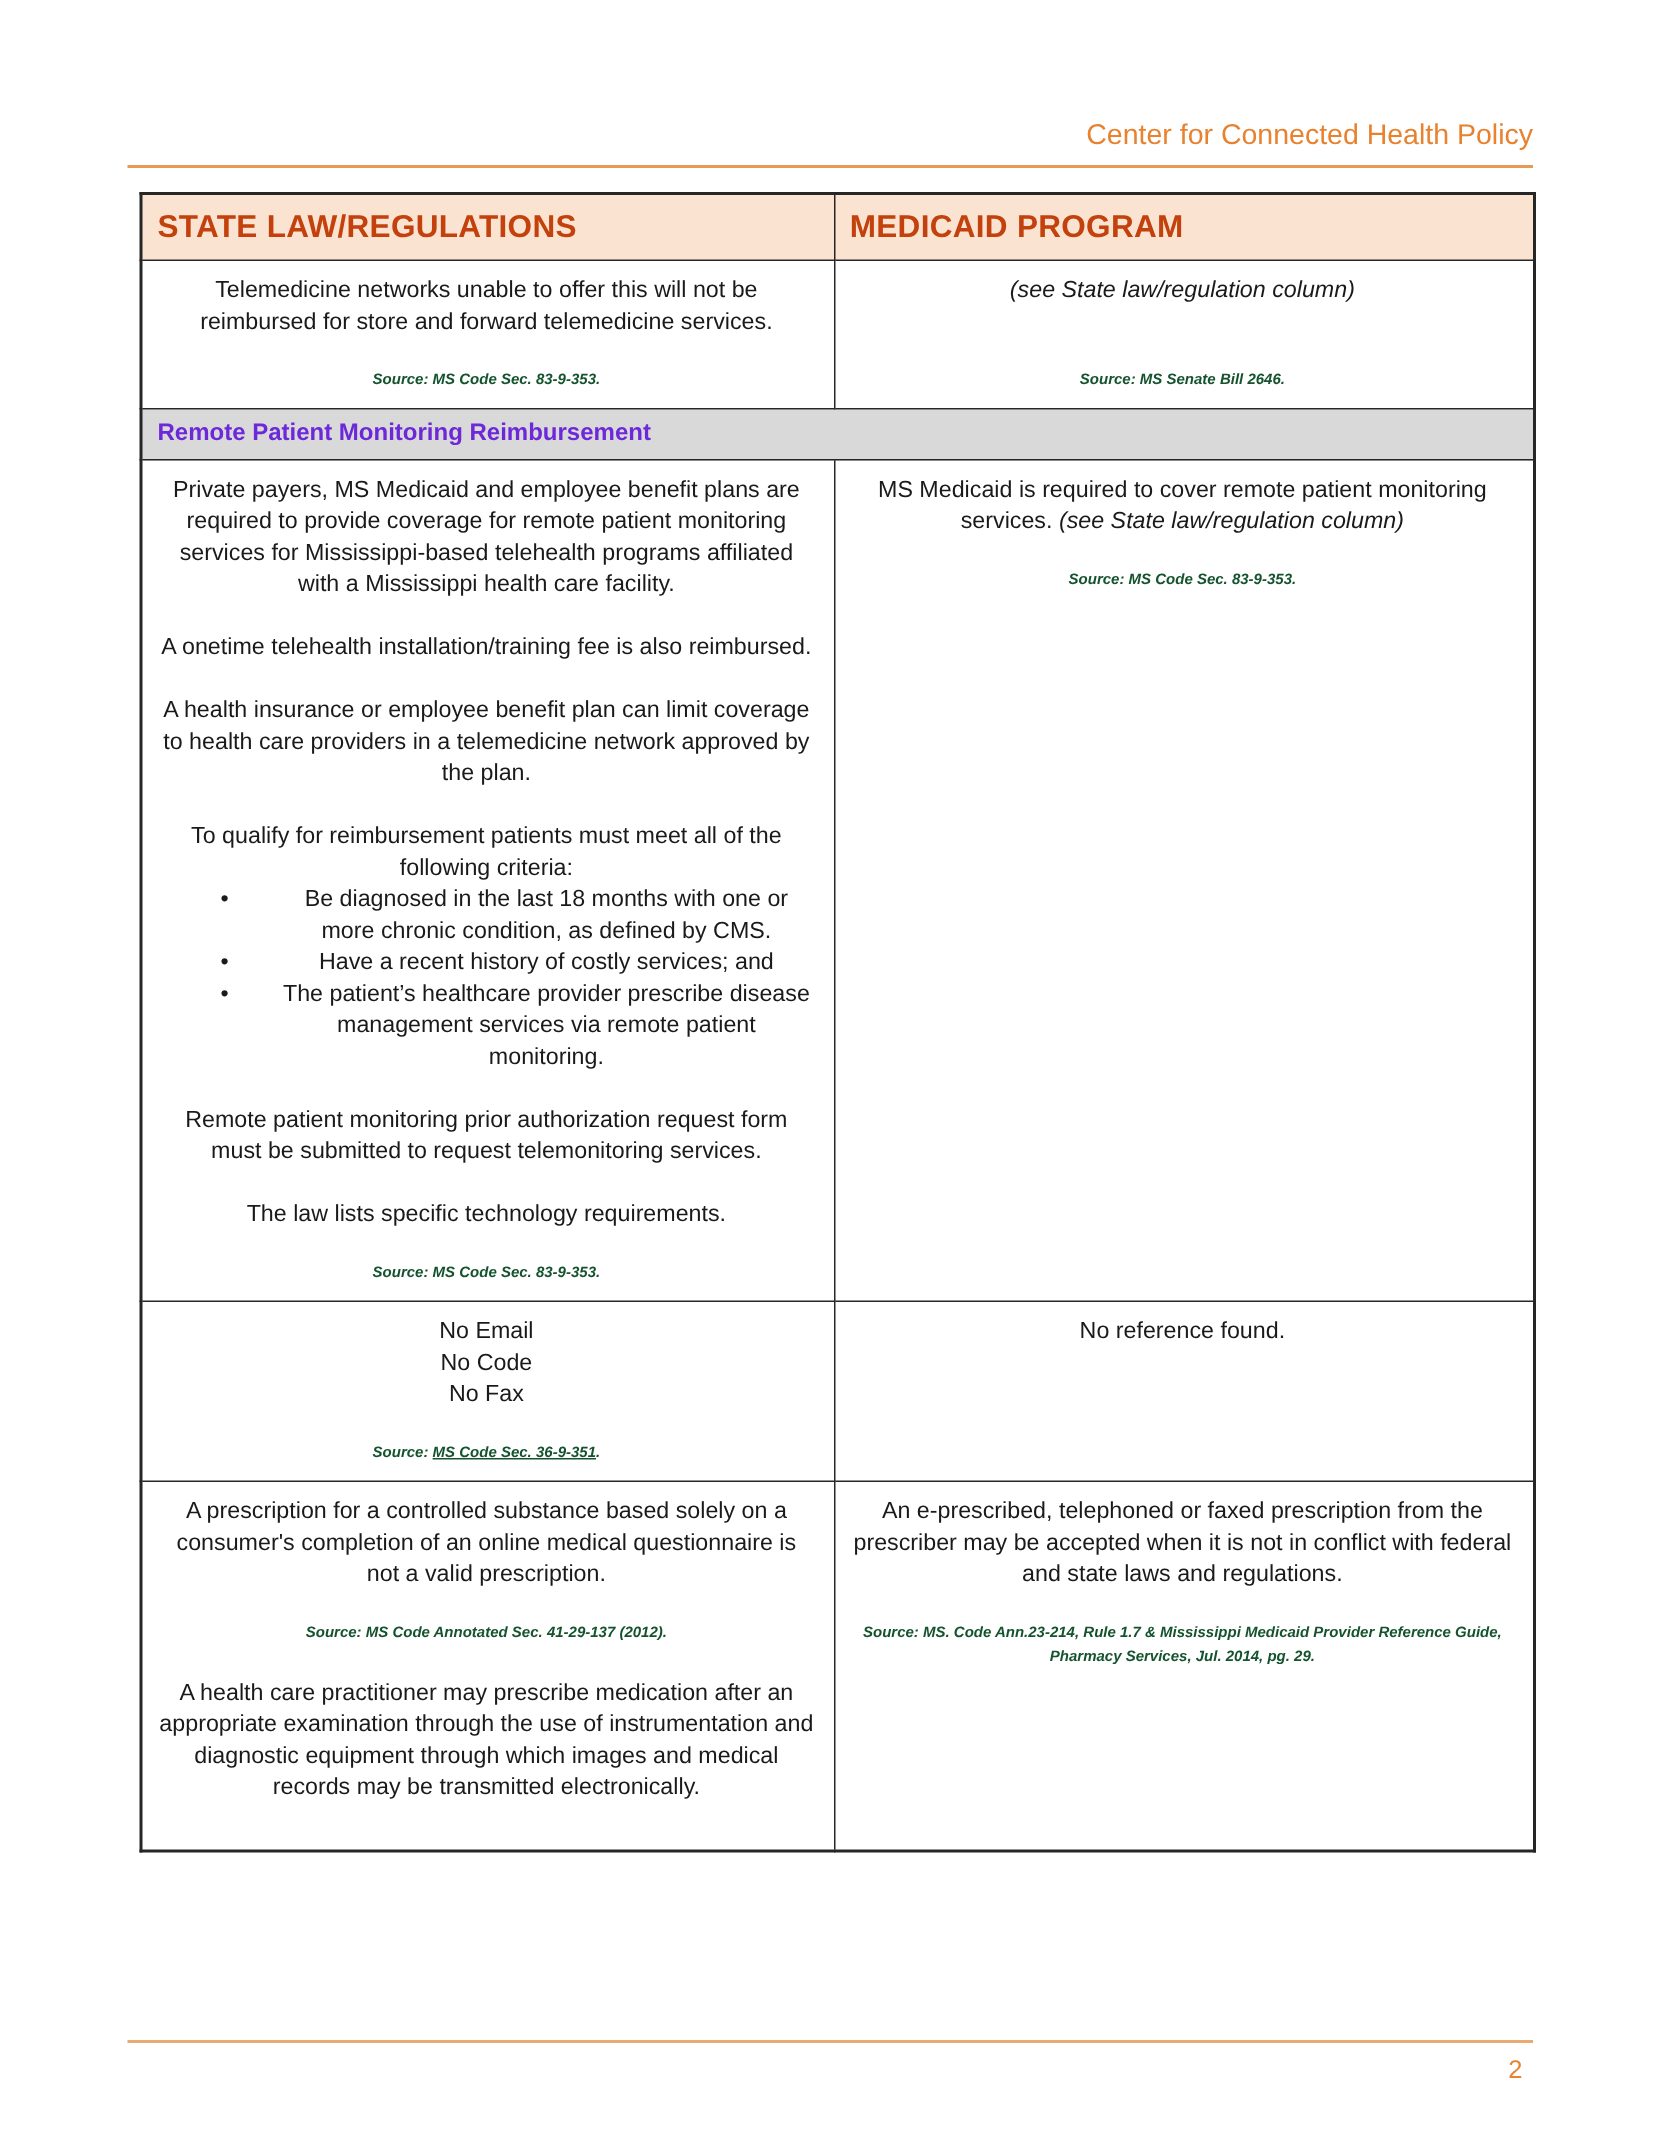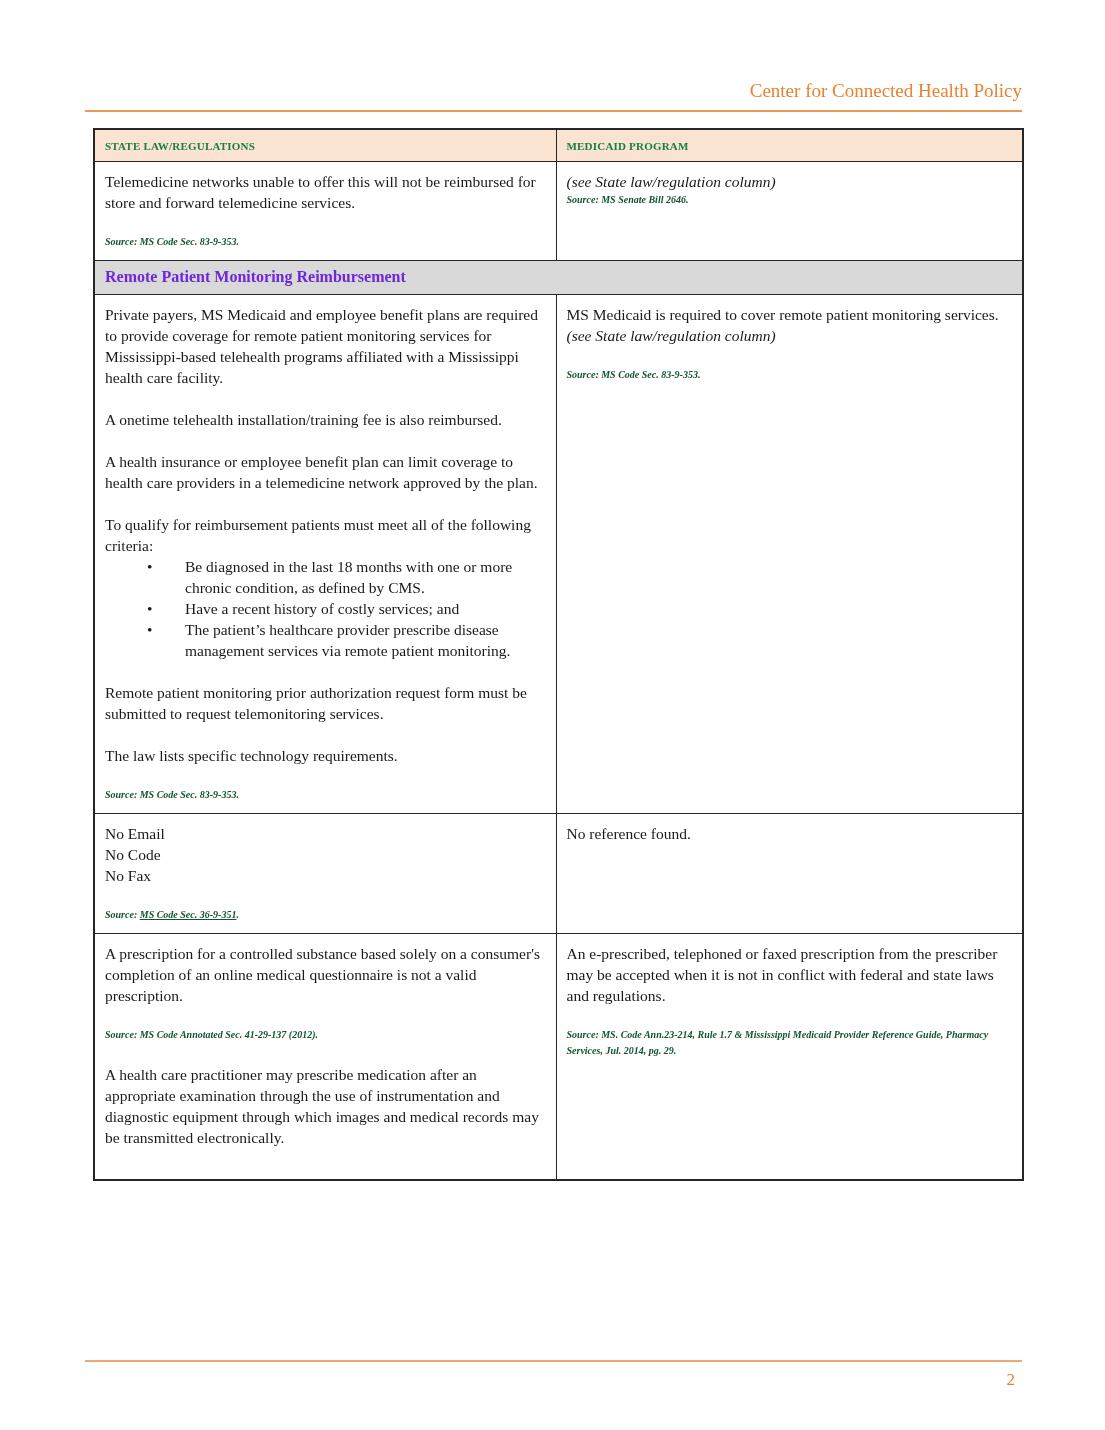--- a/index.html
+++ b/index.html
@@ -2,21 +2,21 @@
 <html><head>
 <meta charset="utf-8">
 <style>
   * { margin: 0; padding: 0; box-sizing: border-box; }
   html, body { background: #ffffff; }
   .page {
     position: relative;
     width: 1105px;
     height: 1430px;
     background: #ffffff;
-    font-family: Liberation Serif, serif;
+    font-family: Liberation Sans, sans-serif;
     color: #1a1a1a;
     overflow: hidden;
     padding-left: 25px;
   }
   .doc-header {
     position: absolute;
     top: 80px;
     left: 85px;
     width: 937px;
     text-align: right;
@@ -41,48 +41,49 @@
   }
   col.c1 { width: 462px; }
   col.c2 { width: 467px; }
   th, td {
     border: 1px solid #262626;
     vertical-align: top;
     text-align: left;
   }
   th.colhead {
     background: #FBE3D1;
-    color: #15803d;
-    font-size: 11px;
+    color: #c2410c;
+    font-size: 21px;
     font-weight: bold;
     padding: 10px 10px 9px 10px;
     letter-spacing: 0.2px;
   }
   td.sec {
     background: #D9D9D9;
     color: #6d28d9;
     font-size: 16px;
     font-weight: bold;
     padding: 7px 10px 8px 10px;
   }
   td.cell {
     padding: 9px 12px 10px 10px;
     font-size: 15.5px;
     line-height: 21px;
+    text-align: center;
   }
   .para { margin-bottom: 21px; }
   .src {
     color: #14532d;
     font-size: 10px;
     font-style: italic;
     font-weight: bold;
     line-height: 16px;
   }
   .src-gap { margin-top: 21px; }
-  .src-gap-lg { }
+  .src-gap-lg { margin-top: 42px; }
   .italic { font-style: italic; }
   ul.bullets {
     list-style: none;
     margin: 0 0 21px 0;
     padding-left: 80px;
   }
   ul.bullets li { position: relative; }
   ul.bullets li::before {
     content: "\2022";
     position: absolute;

